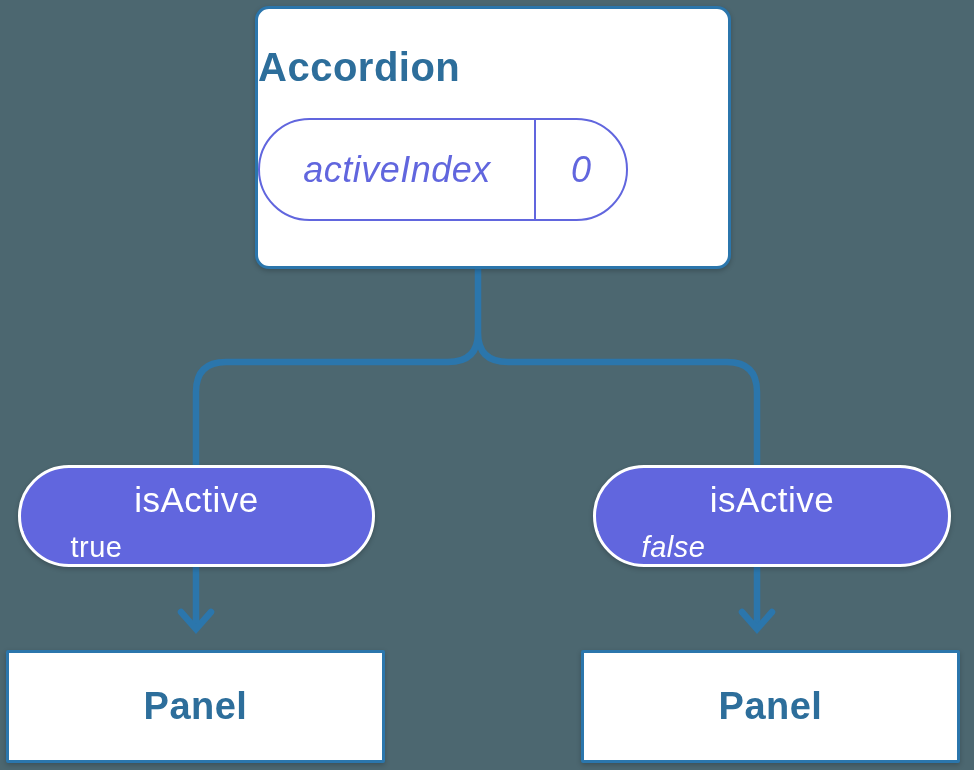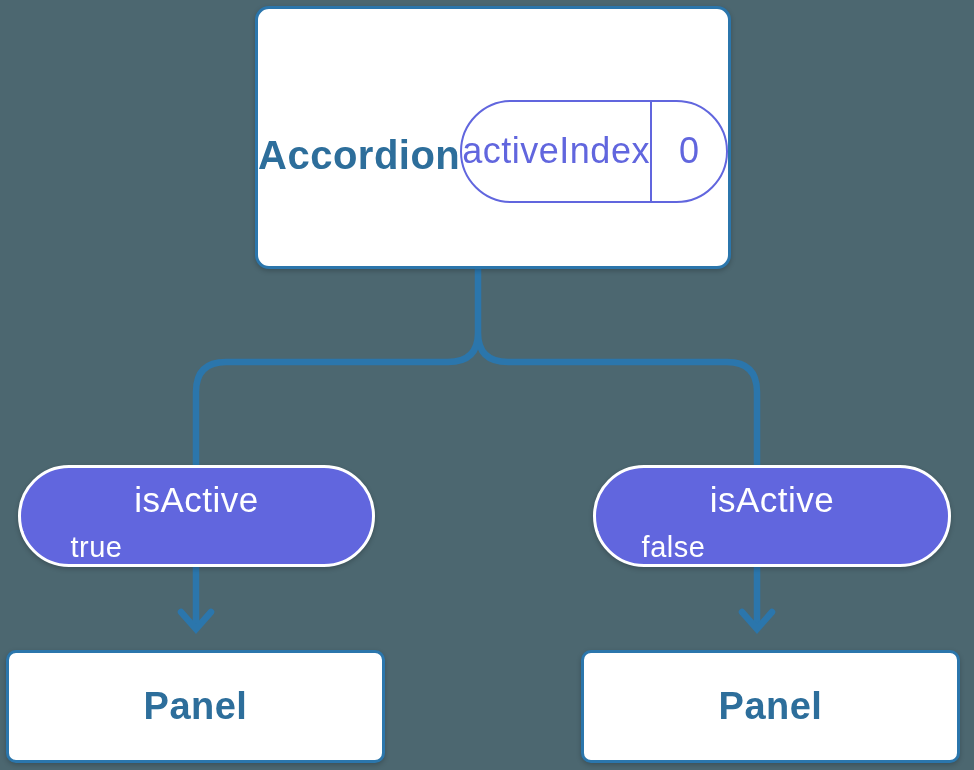--- a/index.html
+++ b/index.html
@@ -37,42 +37,43 @@
     border: 3px solid var(--connector-blue, #2B76AC);
     box-shadow: 0 2px 5px rgba(0,0,0,0.22);
   }
   .root-card {
     left: 255px;
     top: 6px;
     width: 476px;
     height: 263px;
     border-radius: 14px;
     display: flex;
-    flex-direction: row;
-    align-items: center;
+    flex-direction: column;
+    align-items: flex-start;
   }
   .root-title {
     margin-top: 34px;
     font-size: 40px;
     line-height: 48px;
     font-weight: 600;
     color: var(--node-title-text, #2D6E9B);
     letter-spacing: 0.5px;
   }
   .prop-pill-outline {
     box-sizing: border-box;
     margin-top: 27px;
     width: 370px;
     height: 103px;
     border: 2.5px solid var(--prop-purple, #6166DE);
     border-radius: 60px;
     background: var(--node-bg, #FFFFFF);
     display: flex;
     align-items: stretch;
     overflow: hidden;
+    font-style: italic;
   }
   .prop-pill-outline .seg-name {
     flex: 1;
     display: flex;
     align-items: center;
     justify-content: center;
     font-size: 36px;
     color: var(--prop-purple, #6166DE);
     letter-spacing: 0.5px;
   }
@@ -113,26 +114,26 @@
     align-items: center;
     justify-content: center;
     border-left: 3px solid var(--pill-text-white, #FFFFFF);
     font-size: 29px;
     color: var(--pill-text-white, #FFFFFF);
     letter-spacing: 0.5px;
   }
   .state-pill.pill-left { left: 18px;  width: 357px; }
   .state-pill.pill-left  .seg-value { width: 145px; }
   .state-pill.pill-right { left: 593px; width: 358px; }
-  .state-pill.pill-right .seg-value { width: 149px; }
+  .state-pill.pill-right .seg-value { width: 149px; font-style: italic; }
   .panel-card {
     top: 650px;
     width: 379px;
     height: 113px;
-    border-radius: 10px;
+    border-radius: 2px;
     display: flex;
     align-items: center;
     justify-content: center;
     font-size: 38px;
     font-weight: 600;
     color: var(--node-title-text, #2D6E9B);
     letter-spacing: 0.5px;
   }
   .panel-left  { left: 6px; }
   .panel-right { left: 581px; }

